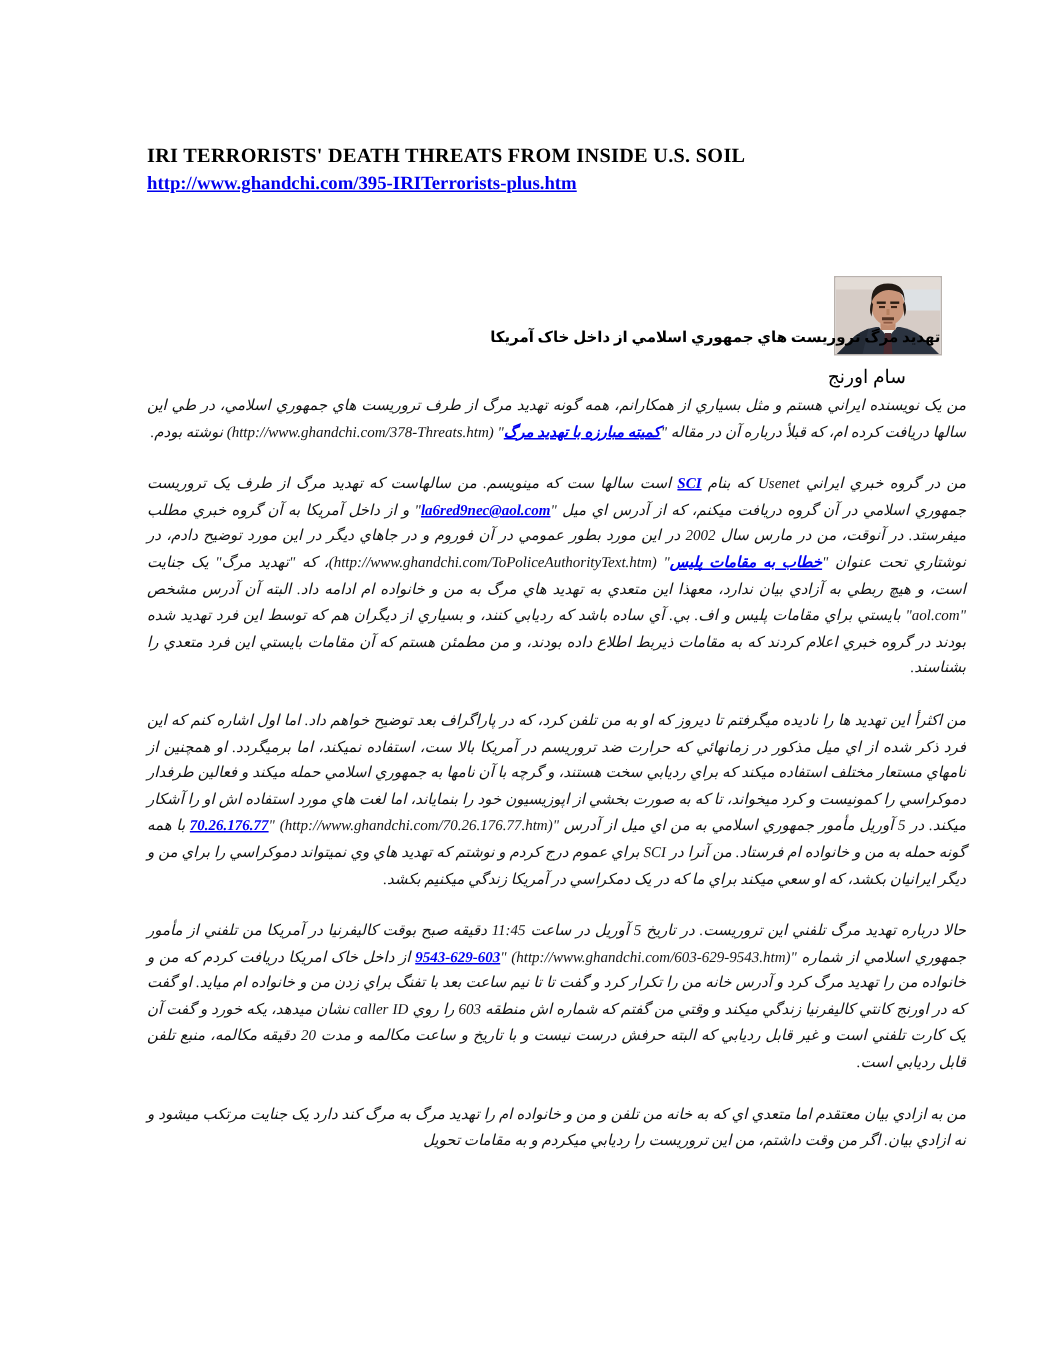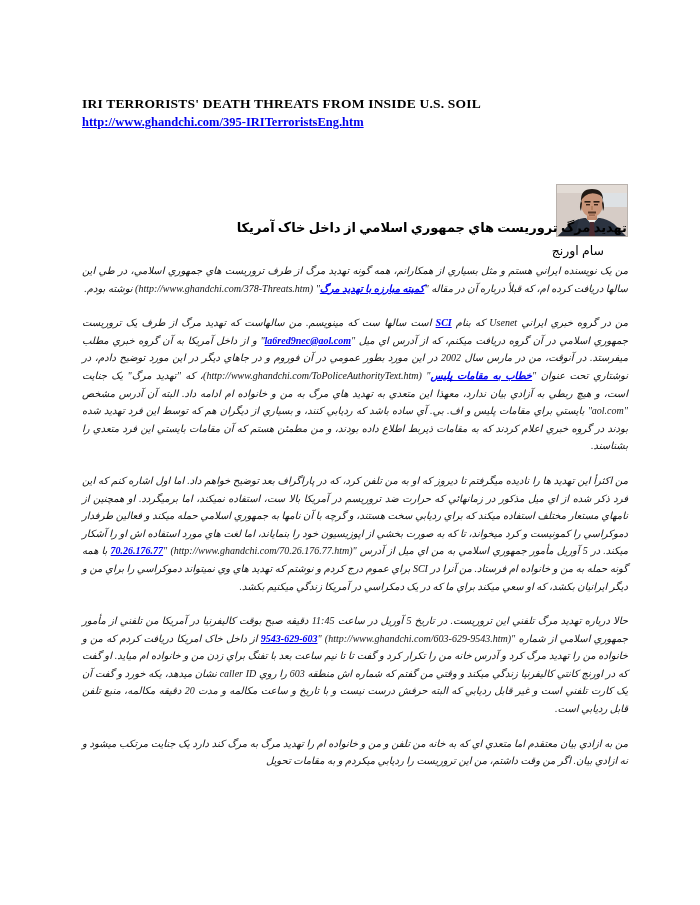--- a/index.html
+++ b/index.html
@@ -4,21 +4,21 @@
 <style>
   * { margin: 0; padding: 0; box-sizing: border-box; }
   html, body { background: #ffffff; }
   body {
     width: 700px; height: 905px;
     position: relative;
     font-family: "Liberation Serif", "DejaVu Serif", "DejaVu Sans", serif;
     color: #111111;
     overflow: hidden;
   }
-  .content { position: absolute; left: 82px; width: 546px; }
+  .content { position: absolute; left: 98px; width: 546px; }
 
   
   .hdr { top: 96px; }
   .title {
     font-size: 13.5px; font-weight: bold; color: #000;
     letter-spacing: 0.2px;
   }
   a.blk-link {
     display: inline-block;
     font-size: 12.5px; font-weight: bold;
@@ -34,21 +34,21 @@
 
   
   .photo {
     position: absolute; left: 556px; top: 184px;
     width: 72px; height: 53px;
     border: 1px solid #b9b2ad;
   }
   .caption {
     position: absolute; right: 73px; top: 220px;
     direction: rtl;
-    font-size: 13px; font-weight: bold; color: #000;
+    font-size: 10px; font-weight: bold; color: #000;
     white-space: nowrap;
   }
   .author {
     position: absolute; right: 96px; top: 243px;
     direction: rtl;
     font-size: 12.5px; color: #000;
     white-space: nowrap;
   }
 
   
@@ -67,21 +67,21 @@
     text-decoration: underline; cursor: pointer;
     white-space: nowrap;
   }
   .ltr { direction: ltr; unicode-bidi: embed; }
 </style>
 </head>
 <body>
 
 <div class="content hdr">
   <div class="title">IRI TERRORISTS' DEATH THREATS FROM INSIDE U.S. SOIL</div>
-  <a class="blk-link">http://www.ghandchi.com/395-IRITerroristsEng.htm</a>
+  <a class="blk-link">http://www.ghandchi.com/395-IRITerrorists-plus.htm</a>
 </div>
 
 <div class="photo">
   <svg width="70" height="51" viewBox="0 0 70 51">
     <rect x="0" y="0" width="70" height="51" fill="#d6ccc6"></rect>
     <rect x="44" y="0" width="26" height="22" fill="#dde1e4"></rect>
     <rect x="0" y="0" width="70" height="8" fill="#e3dcd6"></rect>
 
     <path d="M1,51 L13,39 Q20,34 27,33 L43,33 Q50,34 57,39 L69,51 Z" fill="#2b3340"></path>
     <path d="M1,51 L13,39 Q17,36 22,34 L18,51 Z" fill="#232a35"></path>

